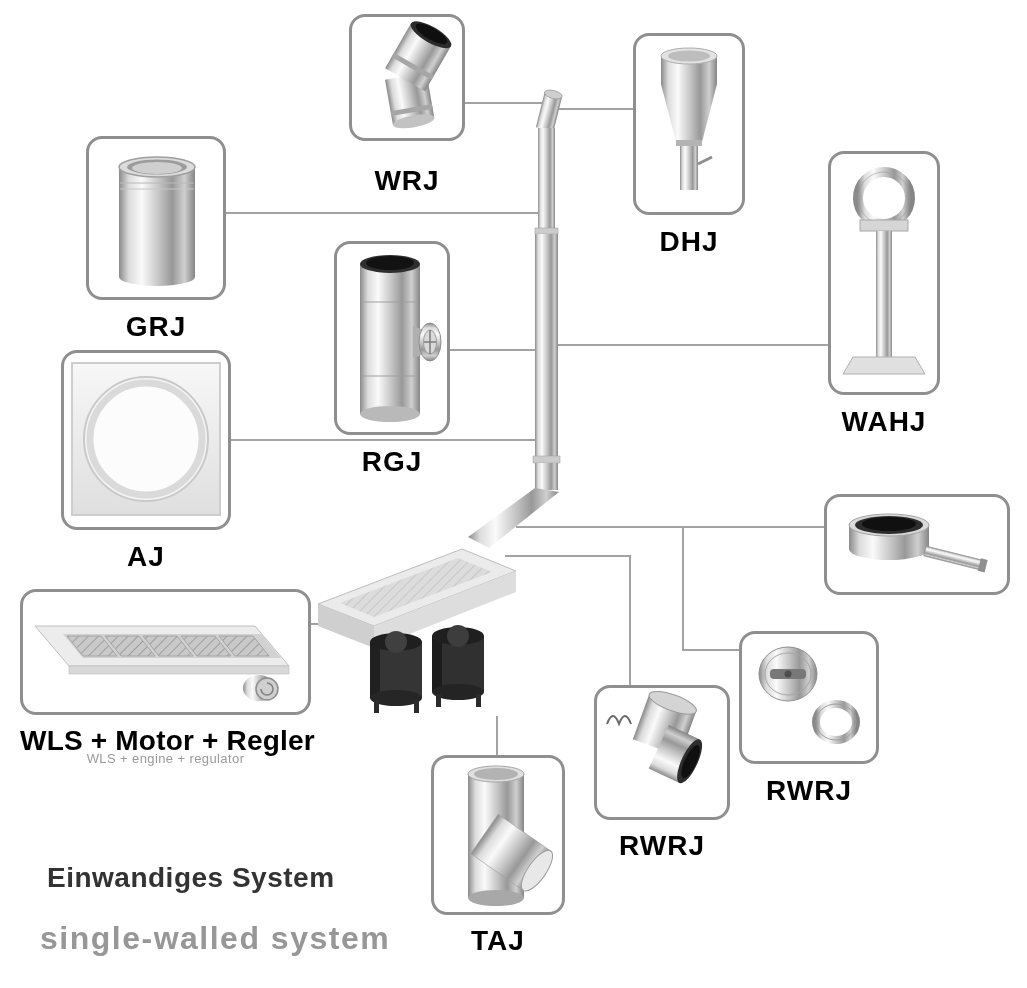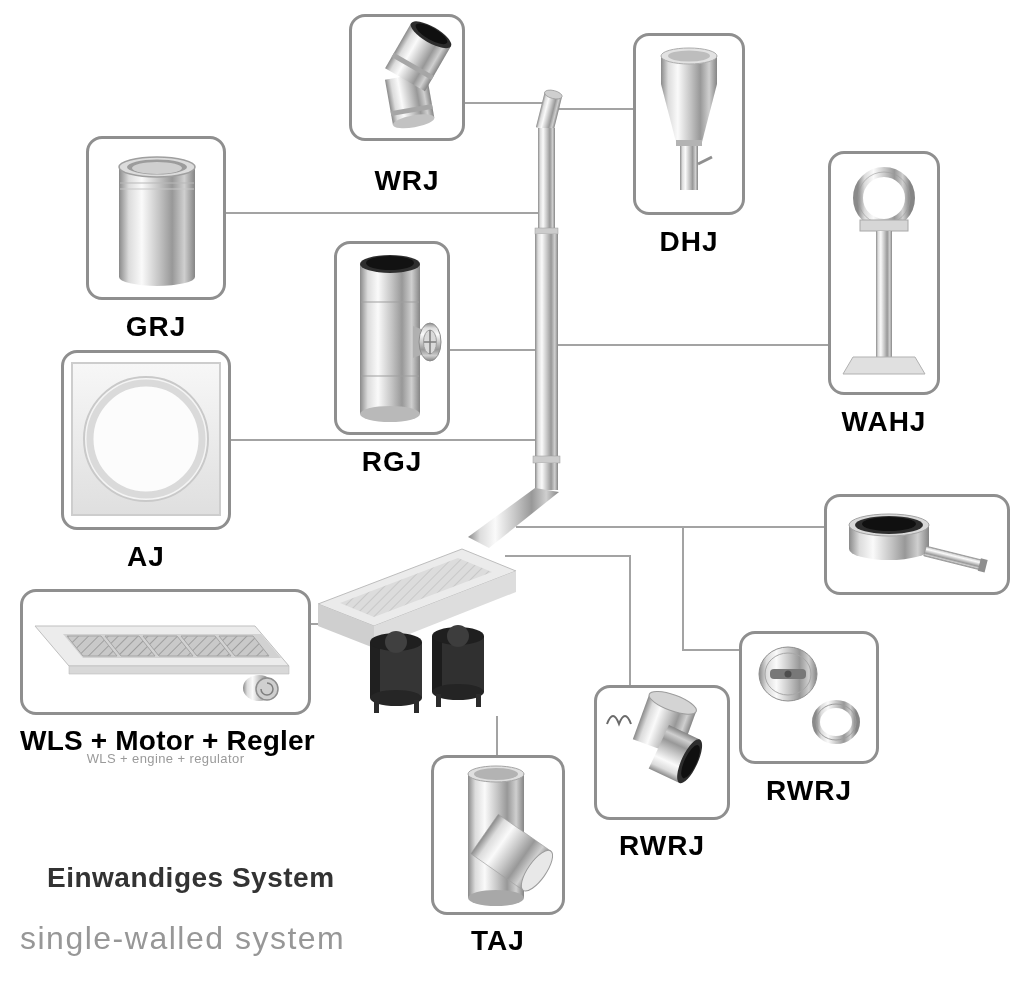--- a/index.html
+++ b/index.html
@@ -15,21 +15,21 @@
     position:absolute; text-align:center; font-size:28px; font-weight:bold;
     color:#000000; letter-spacing:1px; white-space:nowrap;
   }
   .clabel.wide { letter-spacing:0.2px;text-align:right; }
   .clabel.sub { font-weight:normal; color:#9a9a9a; font-size:13px; letter-spacing:0.4px; }
   .title-de {
     position:absolute; left:28px; top:862px; font-size:28px; font-weight:bold;
     color:#333333; letter-spacing:0.5px;margin-left:19px;
   }
   .title-en {
-    position:absolute; left:20px; top:920px; font-size:32px; font-weight:normal;
+    position:absolute; left:40px; top:920px; font-size:32px; font-weight:bold;
     color:#979797; letter-spacing:1.5px;
   }
 </style>
 </head>
 <body>
 
 <div class="canvas">
 
   <svg class="bg-svg" width="1027" height="988" viewBox="0 0 1027 988">
     <defs>

